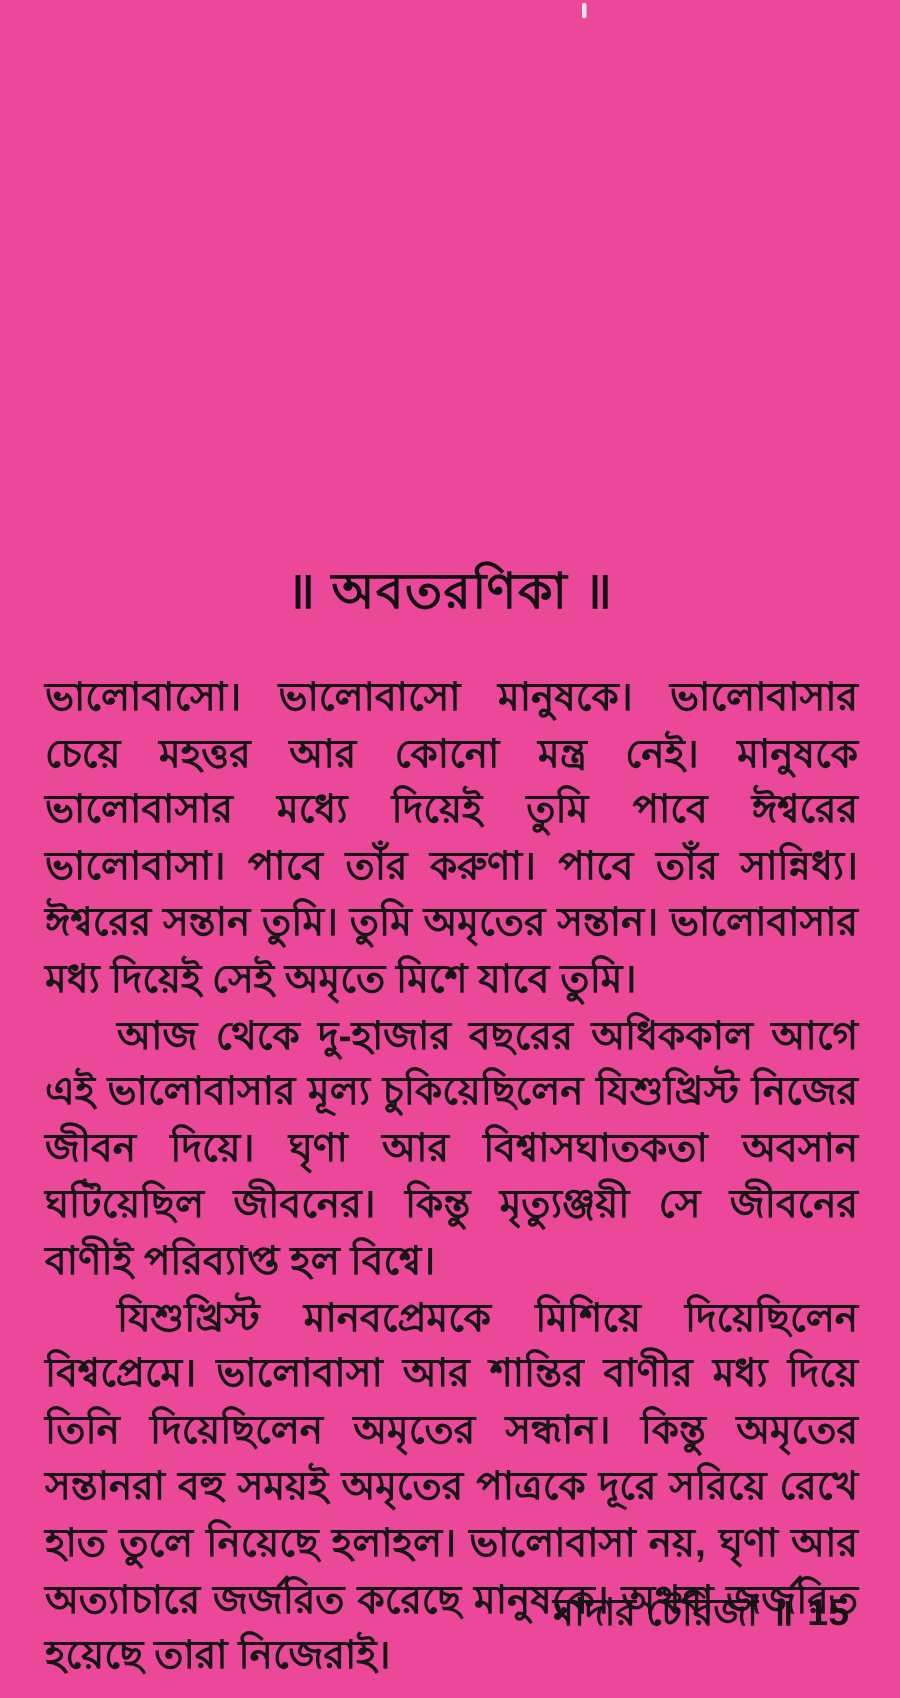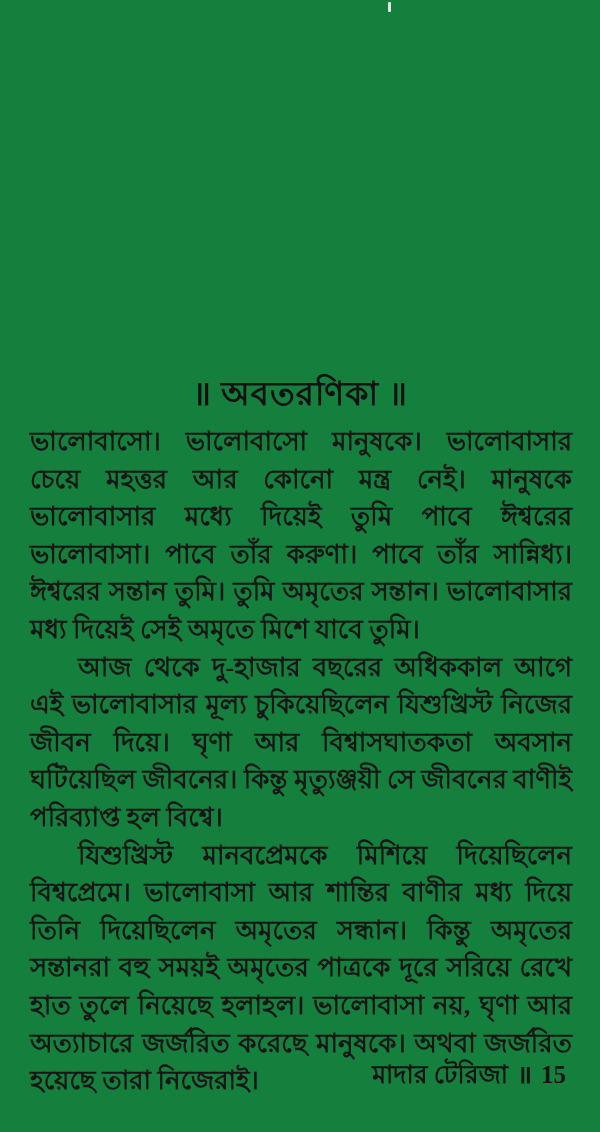--- a/index.html
+++ b/index.html
@@ -5,40 +5,40 @@
   html, body {
     margin: 0;
     padding: 0;
     background: #f4f4f2;
   }
   .page {
     position: relative;
     width: 600px;
     height: 1132px;
     margin: 0 auto;
-    background: #15803d;
+    background: #ec4899;
     color: #141414;
-    font-family: Liberation Serif, serif;
+    font-family: Liberation Sans, sans-serif;
     overflow: hidden;
   }
   .chapter-title {
     position: absolute;
     top: 368px;
     left: 0;
     right: 0;
     margin: 0;
     text-align: center;
     font-size: 33px;
     font-weight: 700;
     letter-spacing: 1px;
     color: #111111;
   }
   .body-text {
     position: absolute;
-    top: 423px;
+    top: 446px;
     left: 30px;
     width: 542px;
     font-size: 26px;
     line-height: 37.6px;
     font-weight: 600;
     text-align: justify;
     color: #161616;
   }
   .para {
     margin: 0;

